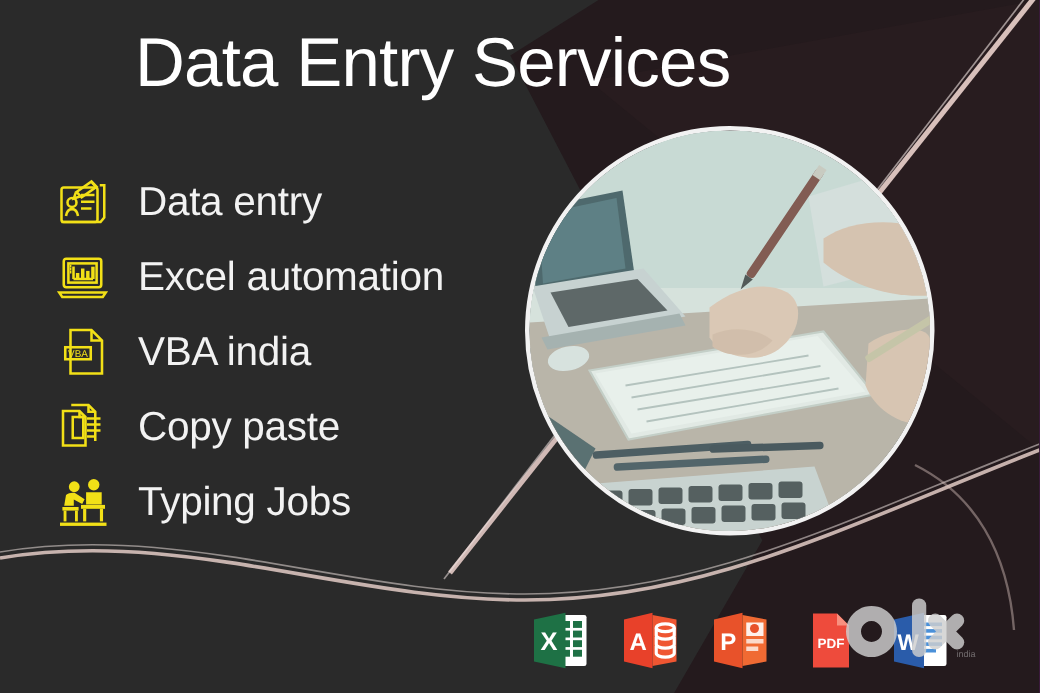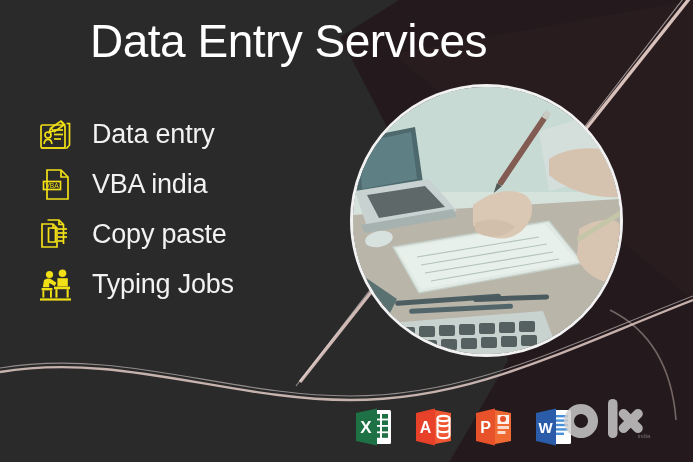--- a/index.html
+++ b/index.html
@@ -176,20 +176,39 @@
           <circle cx="11" cy="18" r="3"></circle>
           <path d="M7 27 c0.5 -3.2 2.2 -4.6 4 -4.6 c1.8 0 3.5 1.4 4 4.6"></path>
           <path d="M14 11 l10 -7 l3.4 3.6 l-10 7 z"></path>
           <path d="M13.6 11.3 l-1.4 4 l4 -1.3"></path>
           <line x1="24.4" y1="4.8" x2="27" y2="7.6"></line>
         </svg>
       </span>
       <span class="service-label">Data entry</span>
     </div>
 
+    <div class="service-row">
+      <span class="service-icon">
+        <svg width="38" height="32" viewBox="0 0 38 32" xmlns="http://www.w3.org/2000/svg" fill="none" stroke="#f2e017" stroke-width="1.7">
+          <rect x="5.5" y="3.5" width="25" height="19" rx="1.6"></rect>
+          <rect x="8.6" y="6.6" width="18.8" height="12.8"></rect>
+          <line x1="12" y1="8.6" x2="12" y2="17"></line>
+          <line x1="12" y1="17" x2="25" y2="17"></line>
+          <rect x="13.6" y="13" width="2.3" height="4" fill="#f2e017" stroke="none"></rect>
+          <rect x="17" y="10" width="2.3" height="7" fill="#f2e017" stroke="none"></rect>
+          <rect x="20.4" y="11.6" width="2.3" height="5.4" fill="#f2e017" stroke="none"></rect>
+          <rect x="23.8" y="8.8" width="2.3" height="8.2" fill="#f2e017" stroke="none"></rect>
+          <line x1="9.6" y1="8.4" x2="10.6" y2="8.4"></line>
+          <line x1="9.6" y1="10.4" x2="10.6" y2="10.4"></line>
+          <line x1="9.6" y1="12.4" x2="10.6" y2="12.4"></line>
+          <path d="M2.5 26 h31 l-2 3 h-27 z"></path>
+        </svg>
+      </span>
+      <span class="service-label">Excel automation</span>
+    </div>
 
     <div class="service-row">
       <span class="service-icon">
         <svg width="34" height="36" viewBox="0 0 34 36" xmlns="http://www.w3.org/2000/svg" fill="none" stroke="#f2e017" stroke-width="1.7">
           <path d="M8 3 h14 l7 7 v22 h-21 z"></path>
           <path d="M22 3 v7 h7"></path>
           <rect x="4.5" y="14.5" width="17" height="8"></rect>
           <text x="13" y="20.8" font-family="'Liberation Sans', sans-serif" font-size="6.6" fill="#f2e017" stroke="none" text-anchor="middle">VBA</text>
         </svg>
       </span>
@@ -347,20 +366,27 @@
         <path d="M1 6 L20 1.5 L20 38.5 L1 34 Z" fill="#e8522a"></path>
         <path d="M20 3 L36 6 L36 34 L20 37 Z" fill="#f06a33"></path>
         <rect x="22.5" y="8" width="11.5" height="9" fill="#ffffff" opacity="0.9"></rect>
         <rect x="22.5" y="19" width="11.5" height="3" fill="#ffffff" opacity="0.75"></rect>
         <rect x="22.5" y="24" width="8" height="3" fill="#ffffff" opacity="0.75"></rect>
         <circle cx="28" cy="12" r="3" fill="#e8522a"></circle>
         <text x="10.5" y="26" font-family="'Liberation Sans', sans-serif" font-size="16" font-weight="bold" fill="#ffffff" text-anchor="middle">P</text>
       </svg>
     </span>
 
+    <span class="app-icon">
+      <svg width="38" height="40" viewBox="0 0 38 40" xmlns="http://www.w3.org/2000/svg">
+        <path d="M7 2 h16 l8 8 v28 h-24 z" fill="#ee4b3c"></path>
+        <path d="M23 2 l8 8 h-8 z" fill="#f8907f"></path>
+        <text x="19" y="25" font-family="'Liberation Sans', sans-serif" font-size="9" font-weight="bold" fill="#ffffff" text-anchor="middle">PDF</text>
+      </svg>
+    </span>
 
     <span class="app-icon">
       <svg width="38" height="40" viewBox="0 0 38 40" xmlns="http://www.w3.org/2000/svg">
         <rect x="16" y="3" width="20" height="34" rx="1.5" fill="#ffffff"></rect>
         <g fill="#4a90d9">
           <rect x="19" y="8" width="14" height="2.4"></rect>
           <rect x="19" y="12.4" width="14" height="2.4"></rect>
           <rect x="19" y="16.8" width="14" height="2.4"></rect>
           <rect x="19" y="21.2" width="14" height="2.4"></rect>
           <rect x="19" y="25.6" width="10" height="2.4"></rect>

